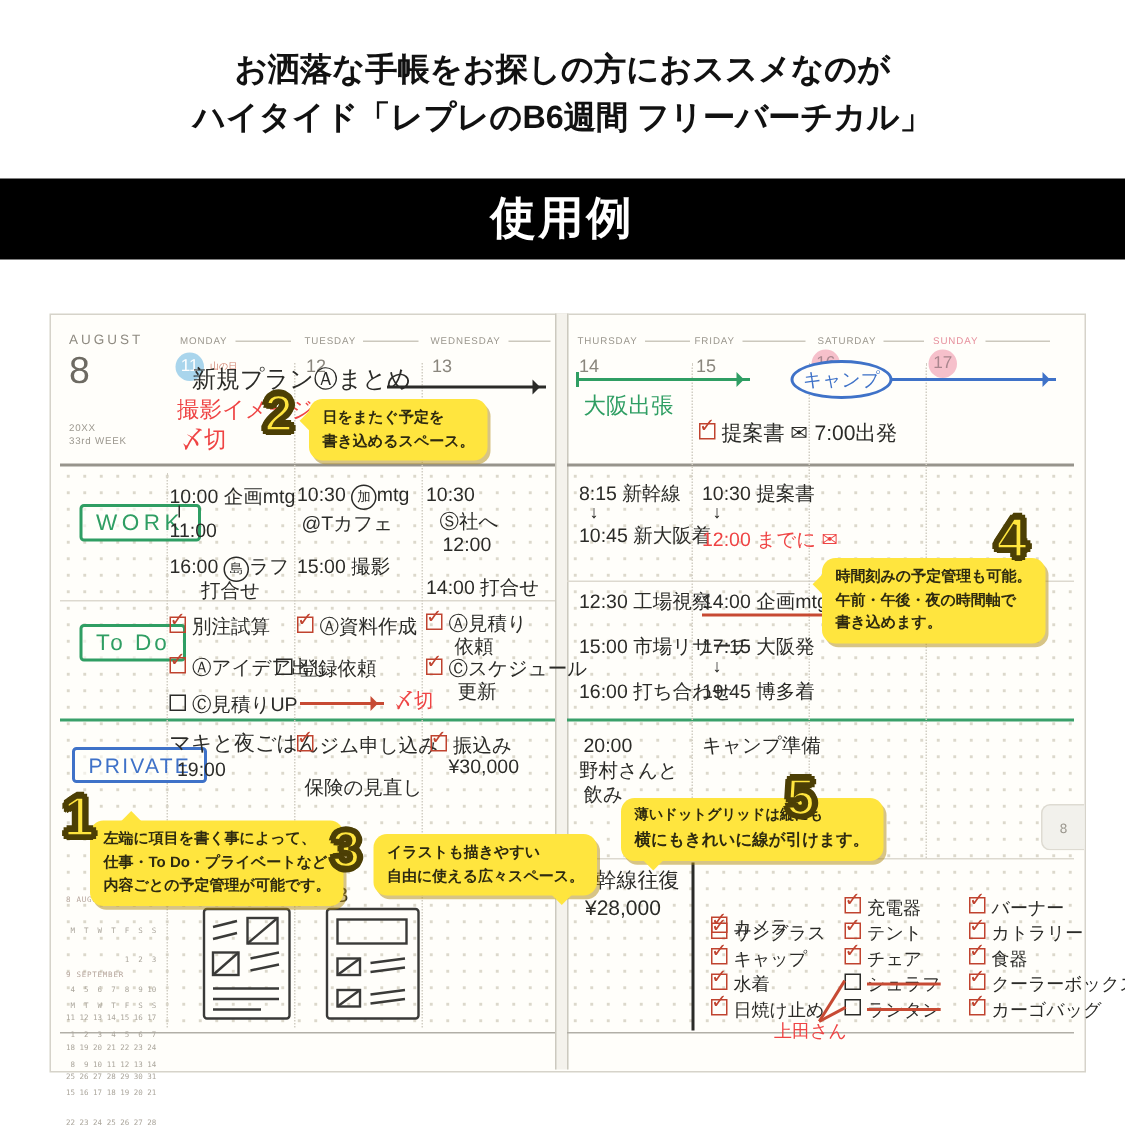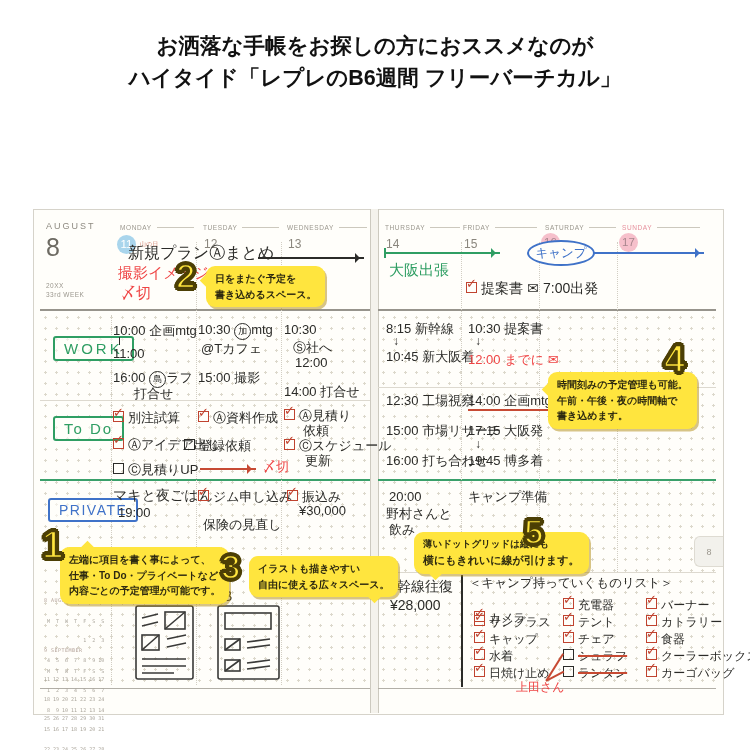--- a/index.html
+++ b/index.html
@@ -80,20 +80,23 @@
 </head>
 <body>
 
 <div class="stage">
 
   <div class="intro">
     <div>お洒落な手帳をお探しの方におススメなのが</div>
     <div>ハイタイド「レプレのB6週間 フリーバーチカル」</div>
   </div>
 
+  <div class="banner">
+    <div class="banner-title">使用例</div>
+  </div>
 
   <div class="photo"></div>
   <div class="grid" style="left:40px;top:312px;width:330px;height:376px;"></div>
   <div class="grid" style="left:378px;top:312px;width:338px;height:376px;"></div>
   <div class="gutter"></div>
 
   <div class="rule" style="left:40px;top:309px;width:330px;"></div>
   <div class="rule" style="left:378px;top:309px;width:338px;"></div>
   <div class="rule faint" style="left:40px;top:400px;width:330px;"></div>
   <div class="rule faint" style="left:378px;top:387px;width:338px;"></div>
@@ -263,21 +266,20 @@
   <div class="hw" style="left:468px;top:452px;">19:45 博多着</div>
 
   <div class="hw" style="left:389px;top:489px;">20:00</div>
   <div class="hw" style="left:386px;top:505px;">野村さんと</div>
   <div class="hw" style="left:389px;top:521px;">飲み</div>
   <div class="hw" style="left:468px;top:488px;">キャンプ準備</div>
 
   <div class="hw f14" style="left:383px;top:578px;">新幹線往復</div>
   <div class="hw f14" style="left:390px;top:597px;">¥28,000</div>
   <div class="vline" style="left:461px;top:575px;height:112px;"></div>
-  <div class="hw" style="left:469px;top:575px;font-size:12.5px;">＜キャンプ持っていくものリスト＞</div>
 
   <div class="hw f12" style="left:474px;top:610px;"><span class="cb checked"></span><span>カメラ</span></div>
   <div class="hw f12" style="left:474px;top:614px;"><span class="cb checked"></span><span>サングラス</span></div>
   <div class="hw f12" style="left:474px;top:631px;"><span class="cb checked"></span><span>キャップ</span></div>
   <div class="hw f12" style="left:474px;top:648px;"><span class="cb checked"></span><span>水着</span></div>
   <div class="hw f12" style="left:474px;top:665px;"><span class="cb checked"></span><span>日焼け止め</span></div>
 
   <div class="hw f12" style="left:563px;top:597px;"><span class="cb checked"></span><span>充電器</span></div>
   <div class="hw f12" style="left:563px;top:614px;"><span class="cb checked"></span><span>テント</span></div>
   <div class="hw f12" style="left:563px;top:631px;"><span class="cb checked"></span><span>チェア</span></div>

